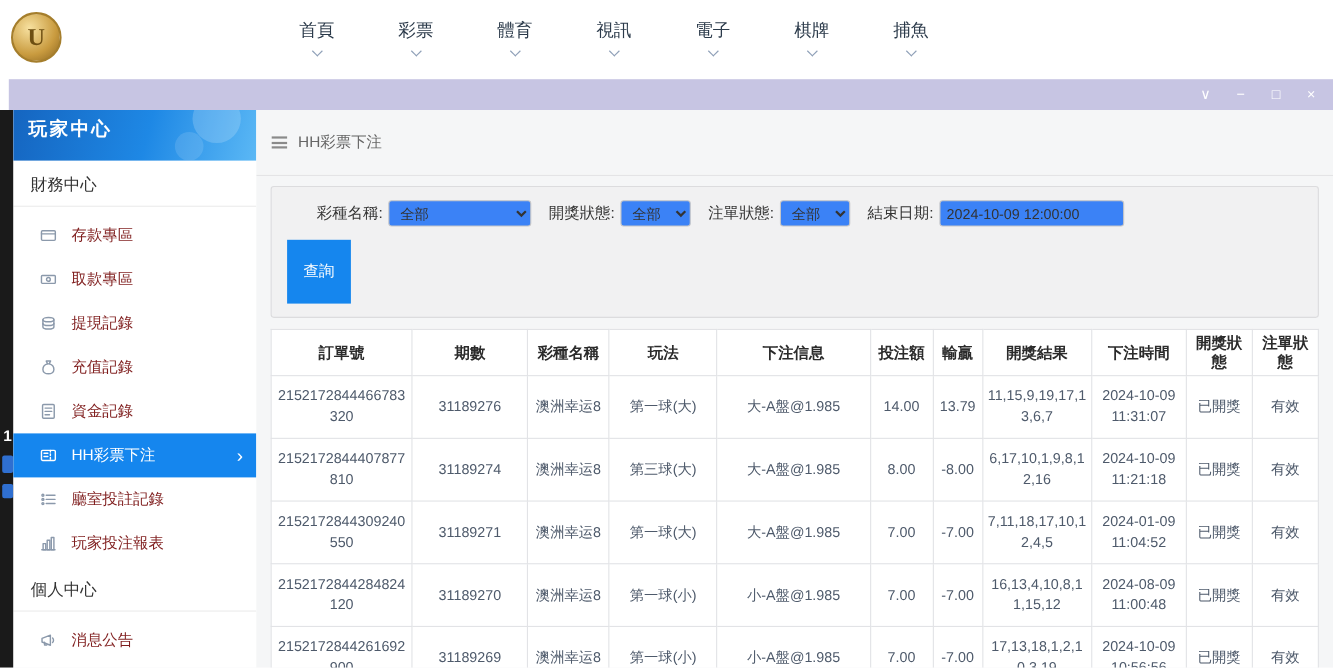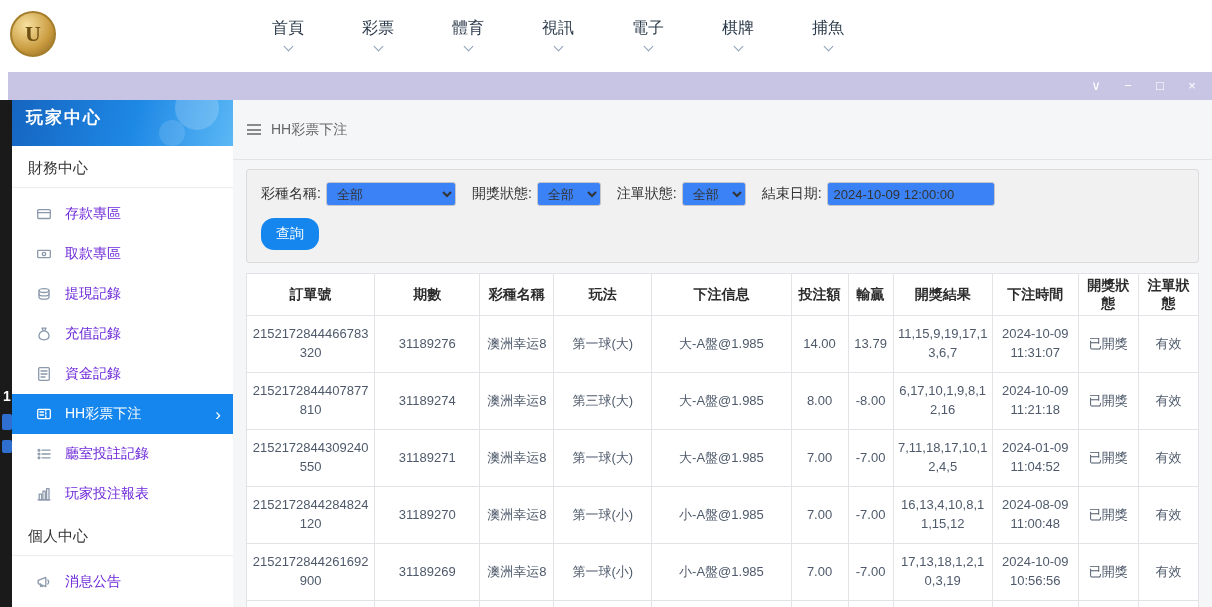--- a/index.html
+++ b/index.html
@@ -61,46 +61,46 @@
     border-radius: 50%; background: rgba(255,255,255,.18);
   }
   .sidebar-header::after {
     content: ''; position: absolute; right: 48px; top: 20px; width: 26px; height: 26px;
     border-radius: 50%; background: rgba(255,255,255,.12);
   }
   .sb-title { font-size: 17px; font-weight: bold; letter-spacing: 2px; }
   .sb-sub { font-size: 8px; letter-spacing: 1.6px; opacity: .9; margin-top: 19px; font-weight: bold; }
 
   .section-label { padding: 13px 16px 9px; font-size: 15px; color: #333; border-bottom: 1px solid #ececec; margin-bottom: 6px; }
-  .side-item { height: 40px; display: flex; align-items: center; gap: 13px; padding-left: 24px; font-size: 14px; color: #6d28d9; cursor: pointer; position: relative; }
+  .side-item { height: 40px; display: flex; align-items: center; gap: 13px; padding-left: 24px; font-size: 14px; color: #7f1d1d; cursor: pointer; position: relative; }
   .side-icon { width: 16px; height: 16px; color: #8b99ab; display: flex; flex-shrink: 0; }
   .side-icon svg { width: 100%; height: 100%; fill: none; stroke: currentColor; stroke-width: 1.3; stroke-linecap: round; stroke-linejoin: round; }
   .side-item.active { background: var(--accent, #1586ee); color: #fff; }
   .side-item.active .side-icon { color: #fff; }
   .side-arrow { position: absolute; right: 12px; font-size: 17px; line-height: 1; }
 
   
   .main { flex: 1; display: flex; flex-direction: column; overflow: hidden; min-width: 0; }
   .breadcrumb-bar { height: 60px; flex-shrink: 0; display: flex; align-items: center; gap: 10px; padding-left: 14px; border-bottom: 1px solid #e4e4e6; }
   .hamburger { cursor: pointer; }
   .hamburger i { display: block; width: 14px; height: 2px; background: #8a8a8a; margin: 2.5px 0; }
   .crumb-text { font-size: 14px; color: #666; }
 
   .content-pad { padding: 9px 13px; }
   .filter-panel { background: #f1f1f2; border: 1px solid #dcdcde; border-radius: 3px; padding: 12px 14px; }
-  .filter-row { display: flex; align-items: center; gap: 16px; }
+  .filter-row { display: flex; align-items: center; gap: 16px; margin-left: 27px; }
   .filter-group { display: inline-flex; align-items: center; }
   .filter-label { font-size: 14px; color: #333; margin-right: 5px; white-space: nowrap; }
   .filter-select, .filter-input {
     height: 24px; border: 1px solid #c6c6c8; border-radius: 3px; background: #3b82f6;
     font-size: 13px; color: #333; padding: 0 6px; font-family: Liberation Sans, sans-serif;
   }
   .search-btn {
-    margin-top: 12px; background: var(--accent, #1586ee); color: #fff; border: none; border-radius: 13px;
-    padding: 7px 15px; font-size: 14px; cursor: pointer; font-family: inherit;
+    margin-top: 12px; background: var(--accent, #1586ee); color: #fff; border: none; border-radius: 0;
+    padding: 20px 15px; font-size: 14px; cursor: pointer; font-family: inherit;
   }
 
   .data-table { width: 100%; margin-top: 10px; border-collapse: collapse; background: #fff; table-layout: fixed; }
   .data-table th, .data-table td { border: 1px solid #e2e3e6; text-align: center; overflow: hidden; }
   .data-table th { height: 42px; font-size: 14px; color: #2b2b2b; font-weight: bold; padding: 0 2px; }
   .data-table td { height: 57px; font-size: 13px; color: #4e5a6b; padding: 2px 4px; word-break: break-all; line-height: 1.45; }
 </style>
 </head>
 <body>
 

